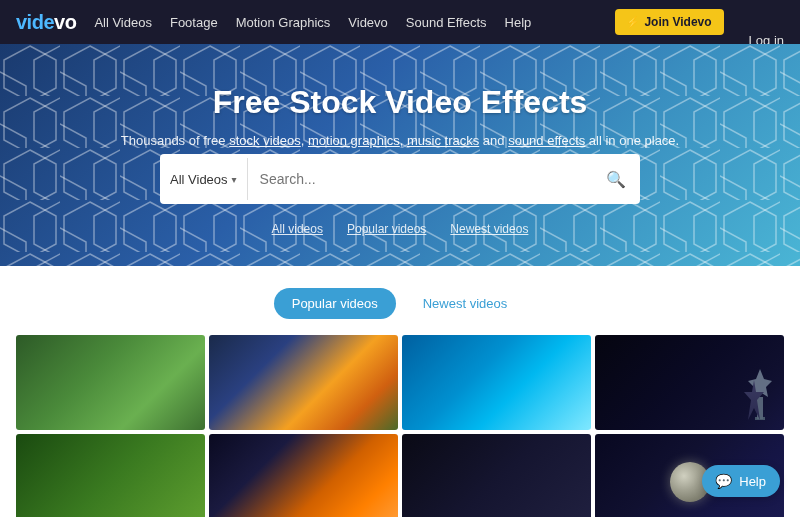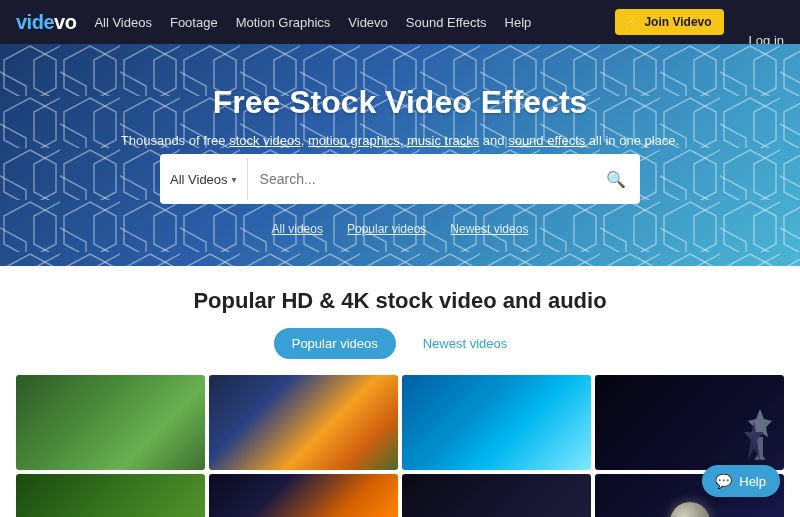--- a/index.html
+++ b/index.html
@@ -299,21 +299,20 @@
   </div>
 
   <div class="hero-filter-links">
     <a class="hero-filter-link">All videos</a>
     <a class="hero-filter-link">Popular videos</a>
     <a class="hero-filter-link">Newest videos</a>
   </div>
 </section>
 
 <main class="main-content">
-  <h2 class="section-title">Popular HD &amp; 4K stock video and audio</h2>
 
   <div class="content-tabs">
     <button class="tab-btn active">Popular videos</button>
     <button class="tab-btn inactive">Newest videos</button>
   </div>
 
   <div class="video-grid">
     <div class="video-thumb thumb-1"></div>
     <div class="video-thumb thumb-2"></div>
     <div class="video-thumb thumb-3"></div>

